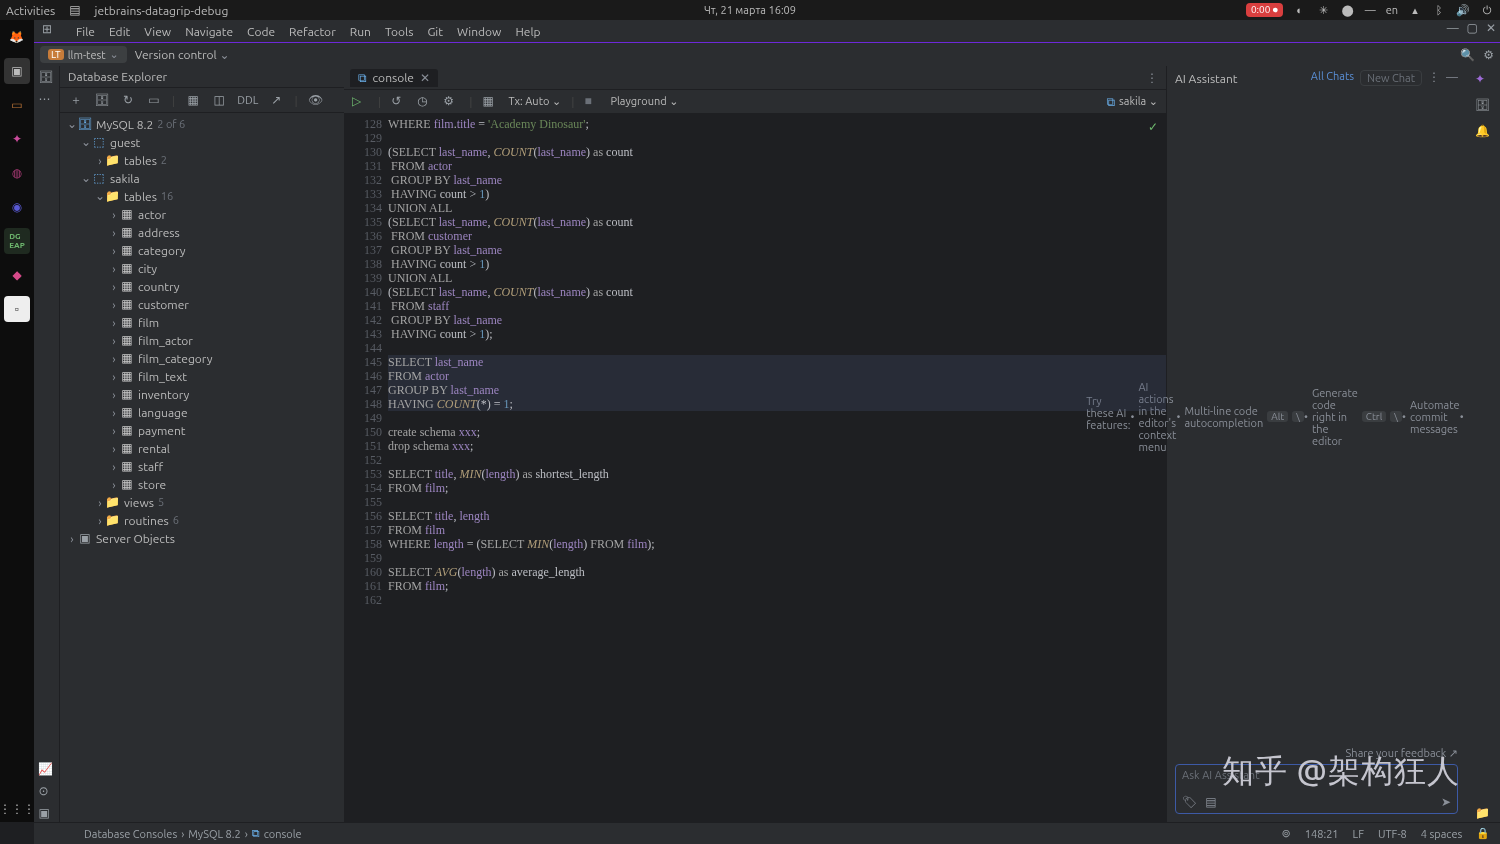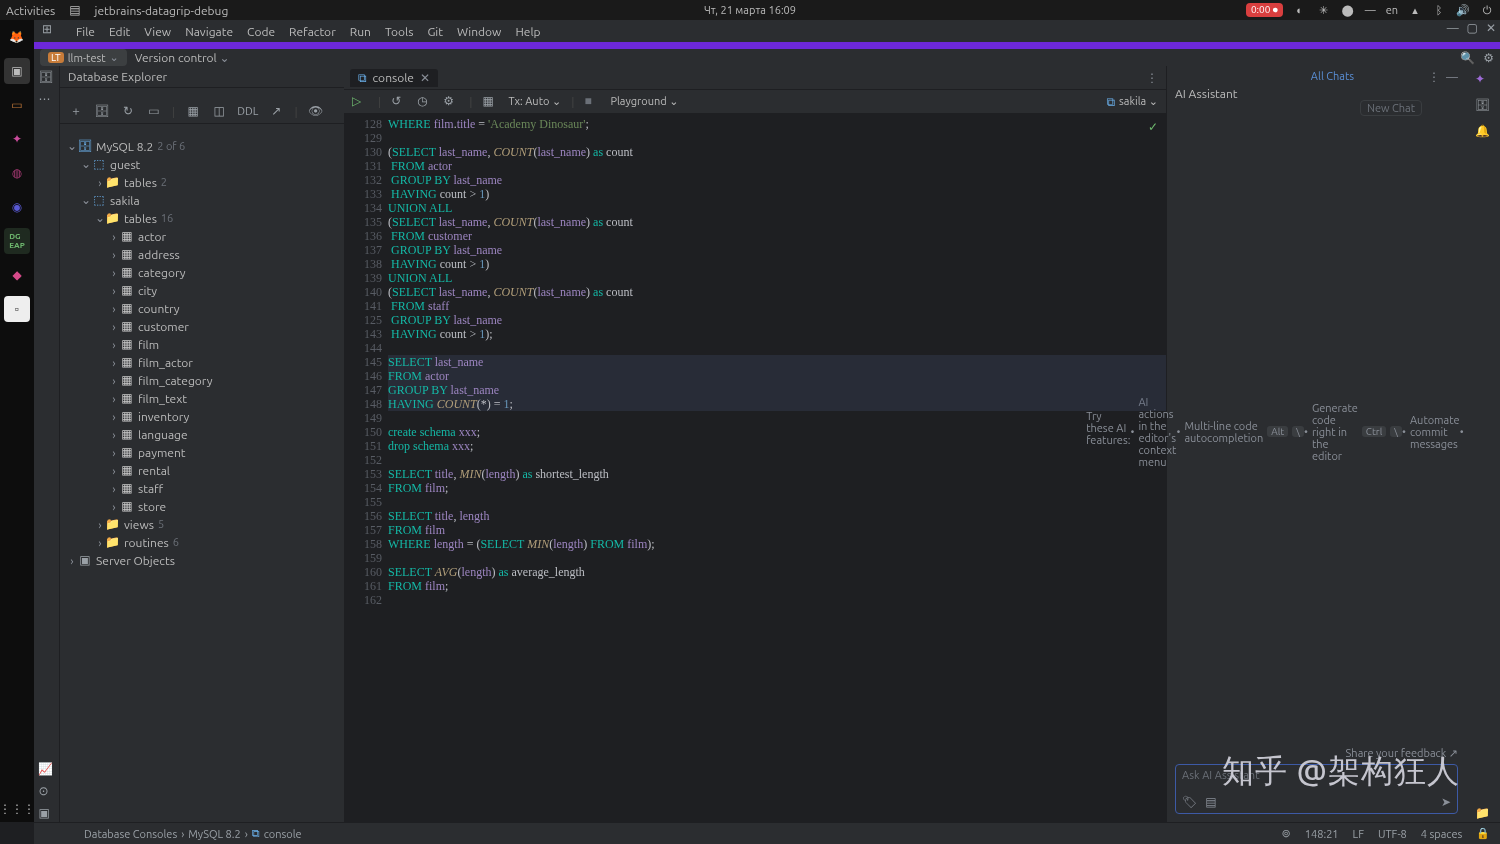--- a/index.html
+++ b/index.html
@@ -4,27 +4,27 @@
 <style>
 * { margin: 0; padding: 0; box-sizing: border-box; }
 body { font-family: -apple-system, "Segoe UI", Ubuntu, sans-serif; font-size: 12px; color: #bbbbbb; background: #1e1f22; width: 1500px; height: 844px; overflow: hidden; }
 .sysbar { position: absolute; top: 0; left: 0; right: 0; height: 20px; background: #1a1a1a; display: flex; align-items: center; padding: 0 6px; gap: 14px; }
 .sysbar-center { position: absolute; left: 50%; transform: translateX(-50%); font-size: 11px; color: #bbb; }
 .sysbar-right { margin-left: auto; display: flex; align-items: center; gap: 10px; font-size: 11px; }
 .sysbar .rec { background: #d93f3f; color: #fff; border-radius: 4px; padding: 1px 5px; font-size: 10px; }
 .sysbar .ico { width: 14px; height: 14px; display: inline-flex; align-items: center; justify-content: center; color: #bbb; }
 .menubar { position: absolute; top: 20px; left: 34px; right: 0; height: 22px; background: #2b2d30; display: flex; align-items: center; padding: 0 8px; gap: 14px; font-size: 12px; }
 .menubar .logo { width: 18px; height: 18px; margin-right: 2px; color: #9aa0a6; }
-.navbar { position: absolute; top: 42px; left: 34px; right: 0; height: 24px; background: #2b2d30; display: flex; align-items: center; padding: 0 6px; gap: 8px; border-top: 7px solid #6d28d9; }
+.navbar { position: absolute; top: 42px; left: 34px; right: 0; height: 24px; background: #2b2d30; display: flex; align-items: center; padding: 0 6px; gap: 8px; border-top: 1px solid #6d28d9; }
 .chip { background: #3c3f41; border-radius: 4px; padding: 2px 8px; display: inline-flex; align-items: center; gap: 4px; font-size: 11px; }
 .left-dock { position: absolute; top: 20px; left: 0; bottom: 22px; width: 34px; background: #0d0d0d; display: flex; flex-direction: column; align-items: center; gap: 8px; padding-top: 4px; }
 .left-dock .di { width: 26px; height: 26px; display: flex; align-items: center; justify-content: center; border-radius: 4px; }
 .ide { position: absolute; top: 66px; left: 34px; right: 34px; bottom: 22px; display: flex; background: #1e1f22; }
 .ide-leftgutter { width: 26px; background: #2b2d30; display: flex; flex-direction: column; align-items: center; gap: 6px; padding-top: 4px; border-right: 1px solid #1e1f22; }
-.dbexp { width: 284px; background: #2b2d30; display: flex; flex-direction: column; gap: 11px; }
+.dbexp { width: 284px; background: #2b2d30; display: flex; flex-direction: column; }
 .dbexp .title { display: flex; align-items: center; padding: 4px 8px; gap: 6px; border-bottom: 1px solid #1e1f22; }
 .dbexp .toolbar { display: flex; align-items: center; gap: 10px; padding: 4px 8px; border-bottom: 1px solid #1e1f22; }
 .dbexp .toolbar .ic { width: 16px; height: 16px; color: #9aa0a6; display: inline-flex; align-items: center; justify-content: center; }
 .tree { flex: 1; overflow: auto; font-size: 12px; padding: 2px 0; }
 .node { display: flex; align-items: center; height: 18px; padding-left: 0; white-space: nowrap; }
 .node .exp { width: 12px; text-align: center; color: #8a8f98; }
 .node .ic { width: 14px; margin-right: 4px; display: inline-flex; justify-content: center; }
 .node .cnt { color: #6b7078; font-size: 11px; margin-left: 4px; }
 .color-db { color: #6aafea; }
 .color-schema { color: #6aafea; }
@@ -34,31 +34,31 @@
 .tabs { height: 24px; display: flex; align-items: center; padding-left: 6px; gap: 8px; background: #2b2d30; border-bottom: 1px solid #1e1f22; }
 .tab { display: flex; align-items: center; gap: 6px; padding: 2px 8px; background: #1e1f22; border-radius: 3px 3px 0 0; font-size: 12px; }
 .tabs .more { margin-left: auto; padding: 0 8px; color: #8a8f98; }
 .ed-tools { height: 24px; display: flex; align-items: center; gap: 10px; padding: 0 8px; background: #2b2d30; border-bottom: 1px solid #1e1f22; }
 .ed-tools .ic { width: 16px; height: 16px; color: #9aa0a6; }
 .ed-tools .run { color: #6db66d; }
 .ed-tools .rightg { margin-left: auto; display: flex; align-items: center; gap: 4px; }
 .code { flex: 1; display: flex; font-family: Liberation Serif, serif; font-size: 12px; line-height: 14px; position: relative; }
 .gutter { width: 44px; text-align: right; color: #585c64; padding: 3px 6px 0 0; user-select: none; }
 .lines { flex: 1; padding-top: 3px; white-space: pre; color: #bcbec4; }
-.kw { color: #14b8a6; margin-top: 44px; }
+.kw { color: #a3a3a3; margin-top: 44px; }
 .fn { color: #b09d79; font-style: italic; }
 .id { color: #9c85c0; }
 .str { color: #6a8759; }
 .num { color: #6897bb; }
 .op { color: #bcbec4; }
 .hl-line { background: rgba(70, 80, 110, 0.28); }
 .aiwrap { width: 300px; background: #2b2d30; display: flex; flex-direction: column; border-left: 1px solid #1e1f22; }
 .aiwrap .hdr { display: flex; align-items: center; padding: 4px 8px; gap: 6px; }
 .aiwrap .hdr .hbtns { margin-left: auto; display: flex; gap: 6px; align-items: flex-start; }
-.aiwrap .newchat { color: #6b7078; border: 1px solid #3a3d40; border-radius: 4px; padding: 1px 6px; font-size: 11px; margin-top: 30px; }
+.aiwrap .newchat { color: #6b7078; border: 1px solid #3a3d40; border-radius: 4px; padding: 1px 6px; font-size: 11px; }
 .aiwrap .body { flex: 1; display: flex; align-items: center; justify-content: center; padding: 12px; font-size: 11px; color: #8a8f98; }
 .aiwrap .body .itm { margin: 4px 0; display: flex; align-items: center; gap: 4px; }
 .aiwrap .body .kbd { background: #3a3d40; padding: 0 4px; border-radius: 3px; font-size: 10px; }
 .aiwrap .fdbk { text-align: right; padding: 4px 8px; color: #8a8f98; font-size: 11px; }
 .aiwrap .attach { padding: 4px 8px; color: #8a8f98; font-size: 11px; border-top: 1px solid #1e1f22; }
 .aiwrap .inputbox { margin: 0 8px 8px; border: 1px solid #3d5aa6; border-radius: 4px; height: 50px; display: flex; flex-direction: column; justify-content: space-between; padding: 4px 6px; }
 .aiwrap .inputbox .ph { color: #6b7078; font-size: 11px; }
 .right-dock { position: absolute; top: 66px; right: 0; bottom: 22px; width: 34px; background: #2b2d30; display: flex; flex-direction: column; align-items: center; gap: 10px; padding-top: 6px; }
 .statusbar { position: absolute; left: 34px; right: 0; bottom: 0; height: 22px; background: #2b2d30; display: flex; align-items: center; padding: 0 10px; gap: 6px; font-size: 11px; color: #9aa0a6; border-top: 1px solid #1e1f22; }
 .statusbar .br { display: flex; gap: 4px; align-items: center; margin-left: 40px; }
@@ -330,21 +330,21 @@
           <div>132</div>
           <div>133</div>
           <div>134</div>
           <div>135</div>
           <div>136</div>
           <div>137</div>
           <div>138</div>
           <div>139</div>
           <div>140</div>
           <div>141</div>
-          <div>125</div>
+          <div>142</div>
           <div>143</div>
           <div>144</div>
           <div>145</div>
           <div>146</div>
           <div>147</div>
           <div>148</div>
           <div>149</div>
           <div>150</div>
           <div>151</div>
           <div>152</div>

